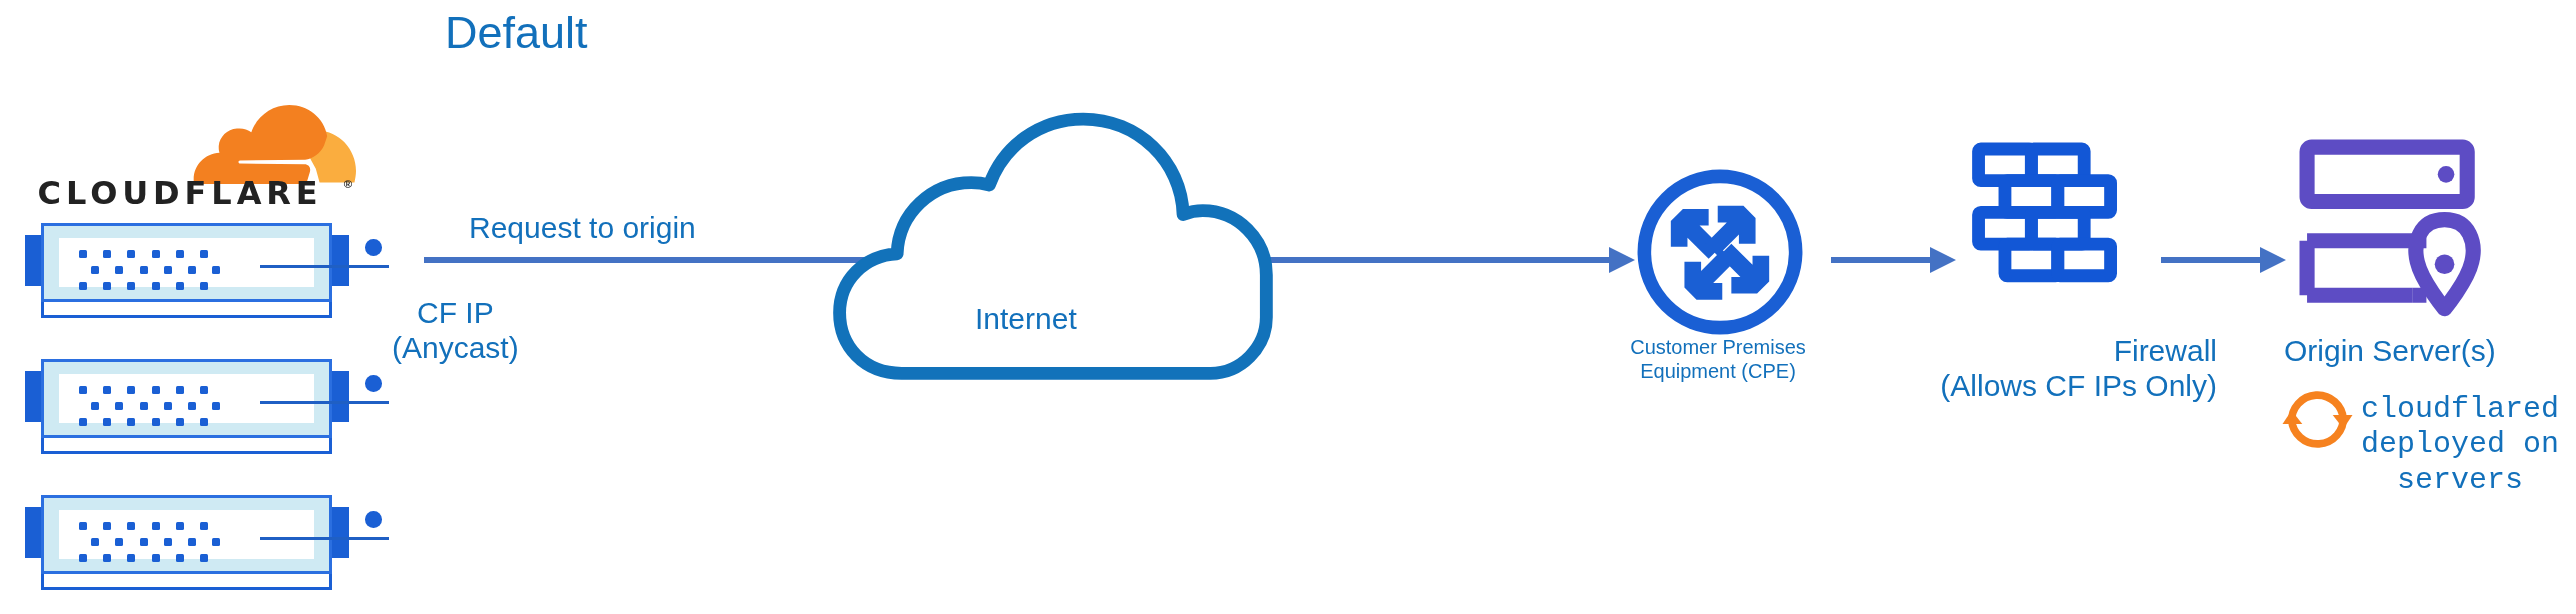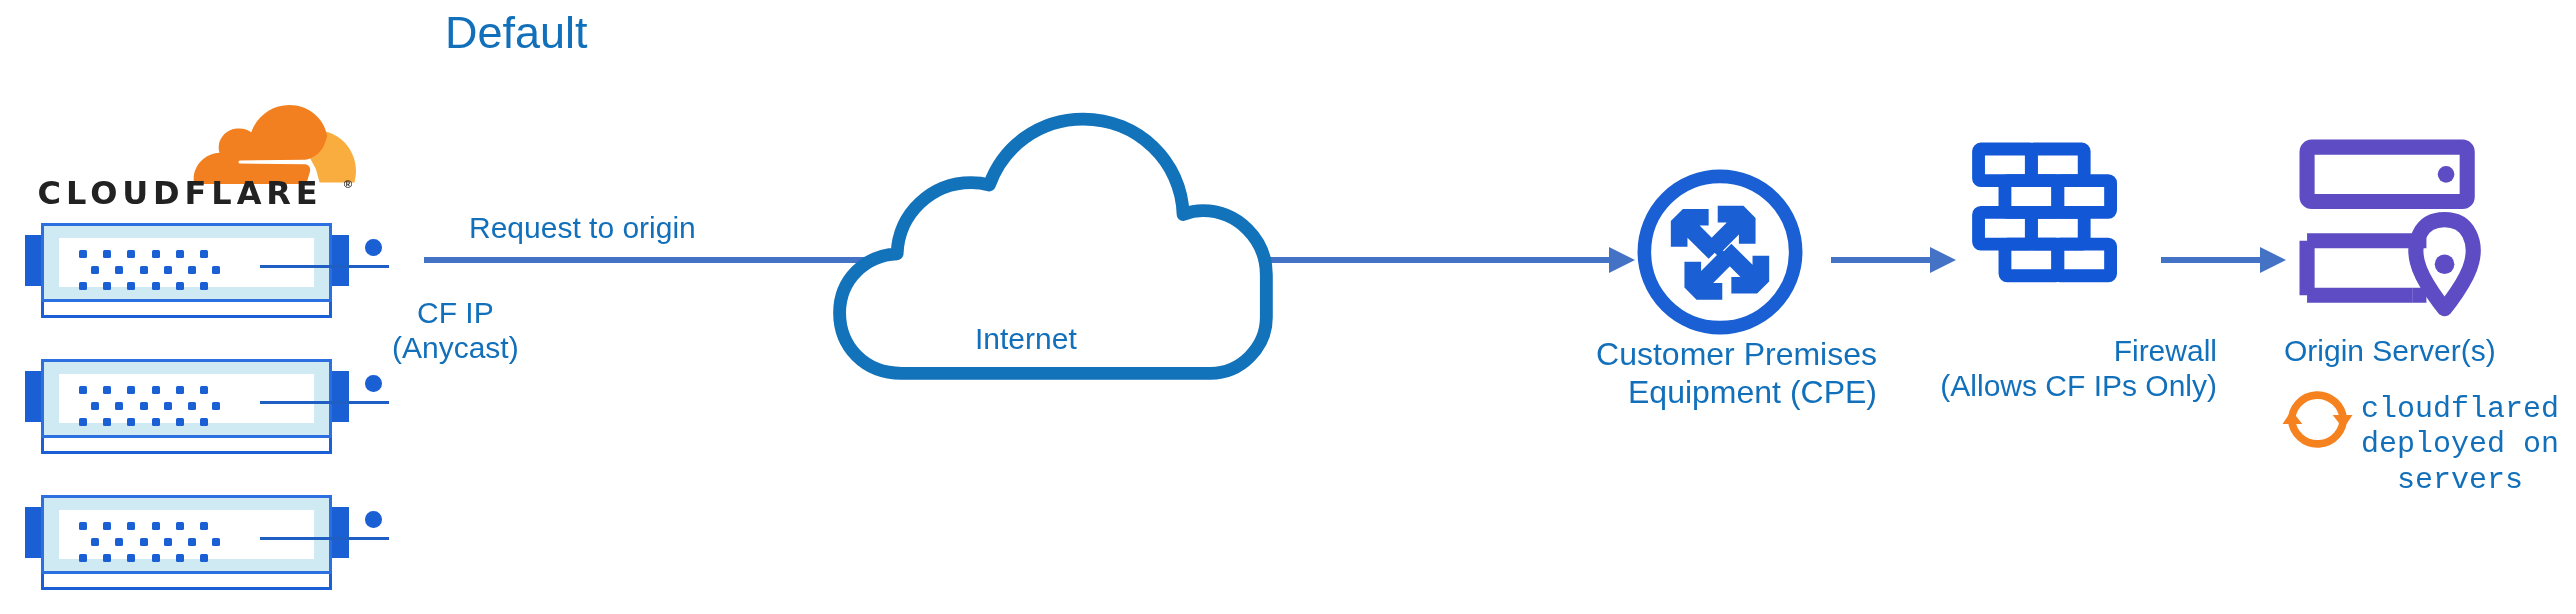--- a/index.html
+++ b/index.html
@@ -50,22 +50,22 @@
   
   .arrow-line{position:absolute; height:6px; background:#4472c4;}
   .arrow-head{position:absolute; width:0; height:0;
               border-top:13.6px solid transparent; border-bottom:13.6px solid transparent;
               border-left:26px solid #4472c4;}
 
   
   .lbl{color:#1270bb; white-space:pre; line-height:1.18;text-align:center;}
   #label-request-to-origin{left:469px; top:210px; font-size:30px;}
   #label-cf-ip{left:392px; top:278px; font-size:30px;margin-top:17px;}
-  #label-internet{left:975px; top:301px; font-size:30px;margin-top:20px;}
-  #label-cpe{left:1559px; top:336px; font-size:32px; text-align:right; width:318px;}
+  #label-internet{left:975px; top:301px; font-size:30px;}
+  #label-cpe{left:1559px; top:336px; font-size:20px; text-align:center; width:318px;}
   #label-firewall{left:1899px; top:333px; font-size:30px; text-align:right; width:318px;}
   #label-origin{left:2284px; top:333px; font-size:30px;}
   #label-cloudflared{left:2361px; top:392px; font-size:30px;font-family:Liberation Mono, monospace;}
 
   
   #internet-cloud{left:829px; top:107px; width:454px; height:280px;}
 
   
   #icon-cpe{left:1633px; top:165px; width:174px; height:174px;}
   

